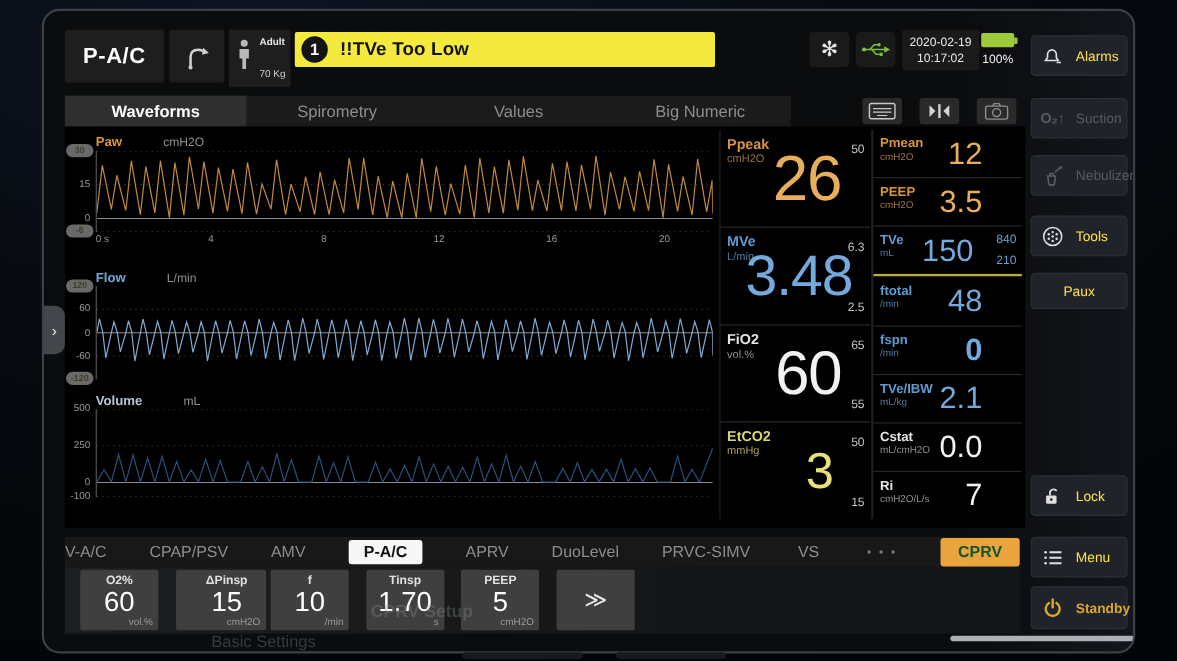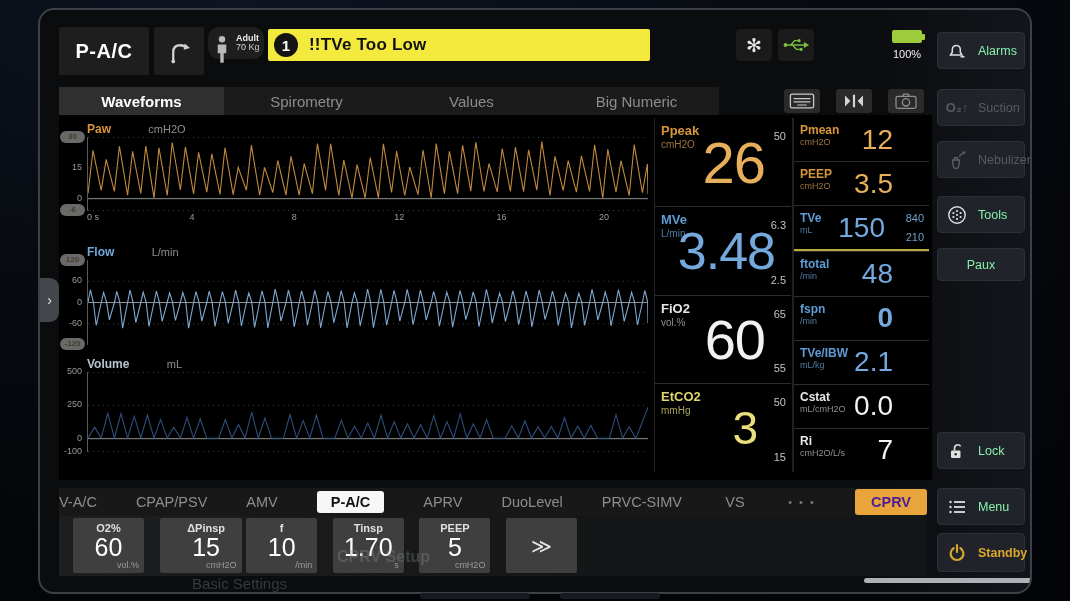--- a/index.html
+++ b/index.html
@@ -9,21 +9,21 @@
   .screen{position:absolute;left:38px;top:8px;width:990px;height:582px;
     border:2px solid #3c4147;border-radius:16px;overflow:hidden;
     background:linear-gradient(90deg,#0b0c0e 0%,#0b0c0e 84%,#12151b 100%);}
   .abs{position:absolute;}
 
   
   .mode-box{left:19px;top:17px;width:90px;height:48px;background:#1e1e1e;border-radius:2px;
     color:#fff;font-size:20px;font-weight:bold;display:flex;align-items:center;justify-content:center;letter-spacing:.5px;}
   .icon-box{left:114px;top:17px;width:50px;height:48px;background:#1e1e1e;border-radius:2px;
     display:flex;align-items:center;justify-content:center;}
-  .patient-box{left:168px;top:17px;width:56px;height:32px;background:#1e1e1e;border-radius:11px;color:#ddd;}
+  .patient-box{left:168px;top:17px;width:56px;height:52px;background:#1e1e1e;border-radius:0;color:#ddd;}
   .patient-box .ptype{position:absolute;left:28px;top:6px;font-size:9px;font-weight:bold;color:#e8e8e8;}
   .patient-box .pweight{position:absolute;left:28px;bottom:7px;font-size:9px;color:#cfcfcf;}
   .patient-box svg{position:absolute;left:5px;top:8px;}
   .alarm-banner{left:228px;top:19px;width:382px;height:32px;background:#f3ea3d;border-radius:2px;
     display:flex;align-items:center;cursor:pointer;}
   .alarm-count{width:24px;height:24px;border-radius:50%;background:#141414;color:#fff;margin-left:6px;
     font-size:15px;font-weight:bold;display:flex;align-items:center;justify-content:center;}
   .alarm-msg{margin-left:11px;color:#121212;font-size:17px;font-weight:600;letter-spacing:.2px;}
   .statico{width:36px;height:32px;background:#1a1a1a;border-radius:4px;display:flex;align-items:center;justify-content:center;}
   .fan-box{left:696px;top:19px;} .usb-box{left:738px;top:19px;}
@@ -85,32 +85,32 @@
   .l-blue{color:#5f9bd3;} .u-blue{color:#4f7ba3;}
   .l-white{color:#e6e6e6;} .u-white{color:#909090;}
   .l-yellow{color:#ddd66e;} .u-yellow{color:#a9a35a;}
   .v-orange{color:#e7ae5c;} .v-blue{color:#74a9dd;} .v-white{color:#f2f2f2;} .v-yellow{color:#e9e07c;}
   .chi2{position:absolute;right:5px;top:6px;font-size:11px;color:#6f9fc8;}
   .clo2{position:absolute;right:5px;bottom:6px;font-size:11px;color:#6f9fc8;}
 
   
   .sbtn{left:897px;width:88px;height:37px;background:#20232a;border:1px solid #2c3037;border-radius:4px;
     display:flex;align-items:center;cursor:pointer;box-sizing:border-box;}
-  .sbtn .slabel{font-size:12.5px;color:#86efac;margin-left:8px;}
+  .sbtn .slabel{font-size:12.5px;color:#fde047;margin-left:8px;}
   .sbtn .sicon{width:26px;margin-left:6px;display:flex;justify-content:center;flex:none;}
   .sbtn.disabled .slabel{color:#565b61;}
   .sbtn.center{justify-content:center;} .sbtn.center .slabel{margin-left:0;}
   .sbtn.standby .slabel{color:#d9a62e;font-weight:bold;}
   .suction-glyph{font-size:13px;color:#565b61;font-weight:bold;}
 
   
   .modebar{left:19px;top:478px;width:868px;height:28px;background:#181818;display:flex;align-items:center;gap:39px;}
   .mtab{flex:1;text-align:center;font-size:14.5px;color:#8d8d8d;cursor:pointer;white-space:nowrap;}
   .mtab .selpill{background:#f7f7f7;color:#111;font-weight:bold;border-radius:3px;padding:3px 14px;display:inline-block;}
-  .mtab .cprvpill{background:#e9a43c;color:#4c1d95;font-weight:bold;border-radius:3px;padding:5px 16px;display:inline-block;}
+  .mtab .cprvpill{background:#e9a43c;color:#14532d;font-weight:bold;border-radius:3px;padding:5px 16px;display:inline-block;}
   .mtab.dots{font-size:11px;letter-spacing:2px;color:#7a7a7a;}
 
   
   .settingsbar{left:19px;top:506px;width:868px;height:60px;background:linear-gradient(90deg,#1d1e1f,#141516 70%);}
   .pbtn{position:absolute;top:2px;width:71px;height:55px;background:#3f3f3f;border-radius:2px;text-align:center;cursor:pointer;}
   .plabel{font-size:11px;font-weight:bold;color:#e0e0e0;margin-top:4px;}
   .pval{font-size:25px;color:#fff;line-height:27px;}
   .punit{position:absolute;bottom:3px;right:5px;font-size:9px;color:#9a9a9a;}
   .morebtn{position:absolute;top:2px;left:433px;width:71px;height:55px;background:#3f3f3f;border-radius:2px;
     color:#e8e8e8;font-size:20px;display:flex;align-items:center;justify-content:center;cursor:pointer;}
@@ -165,20 +165,24 @@
           <line x1="6" y1="10" x2="25" y2="10" stroke="#7cc142" stroke-width="1.7"></line>
           <polygon points="25,6.5 31,10 25,13.5" fill="#7cc142"></polygon>
           <path d="M10 10 L14.5 5 H18" fill="none" stroke="#7cc142" stroke-width="1.5"></path>
           <circle cx="19.5" cy="5" r="1.8" fill="#7cc142"></circle>
           <path d="M12 10 L16.5 15 H19.5" fill="none" stroke="#7cc142" stroke-width="1.5"></path>
           <rect x="20" y="13.3" width="3.4" height="3.4" fill="#7cc142"></rect>
         </svg>
       </span>
     </div>
 
+    <div class="abs clock-box">
+      <div>2020-02-19</div>
+      <div>10:17:02</div>
+    </div>
 
     <div class="abs batt-body"></div>
     <div class="abs batt-nub"></div>
     <div class="abs batt-pct">100%</div>
 
     <div class="abs tabsrow">
       <div class="vtab active">Waveforms</div>
       <div class="vtab">Spirometry</div>
       <div class="vtab">Values</div>
       <div class="vtab">Big Numeric</div>

